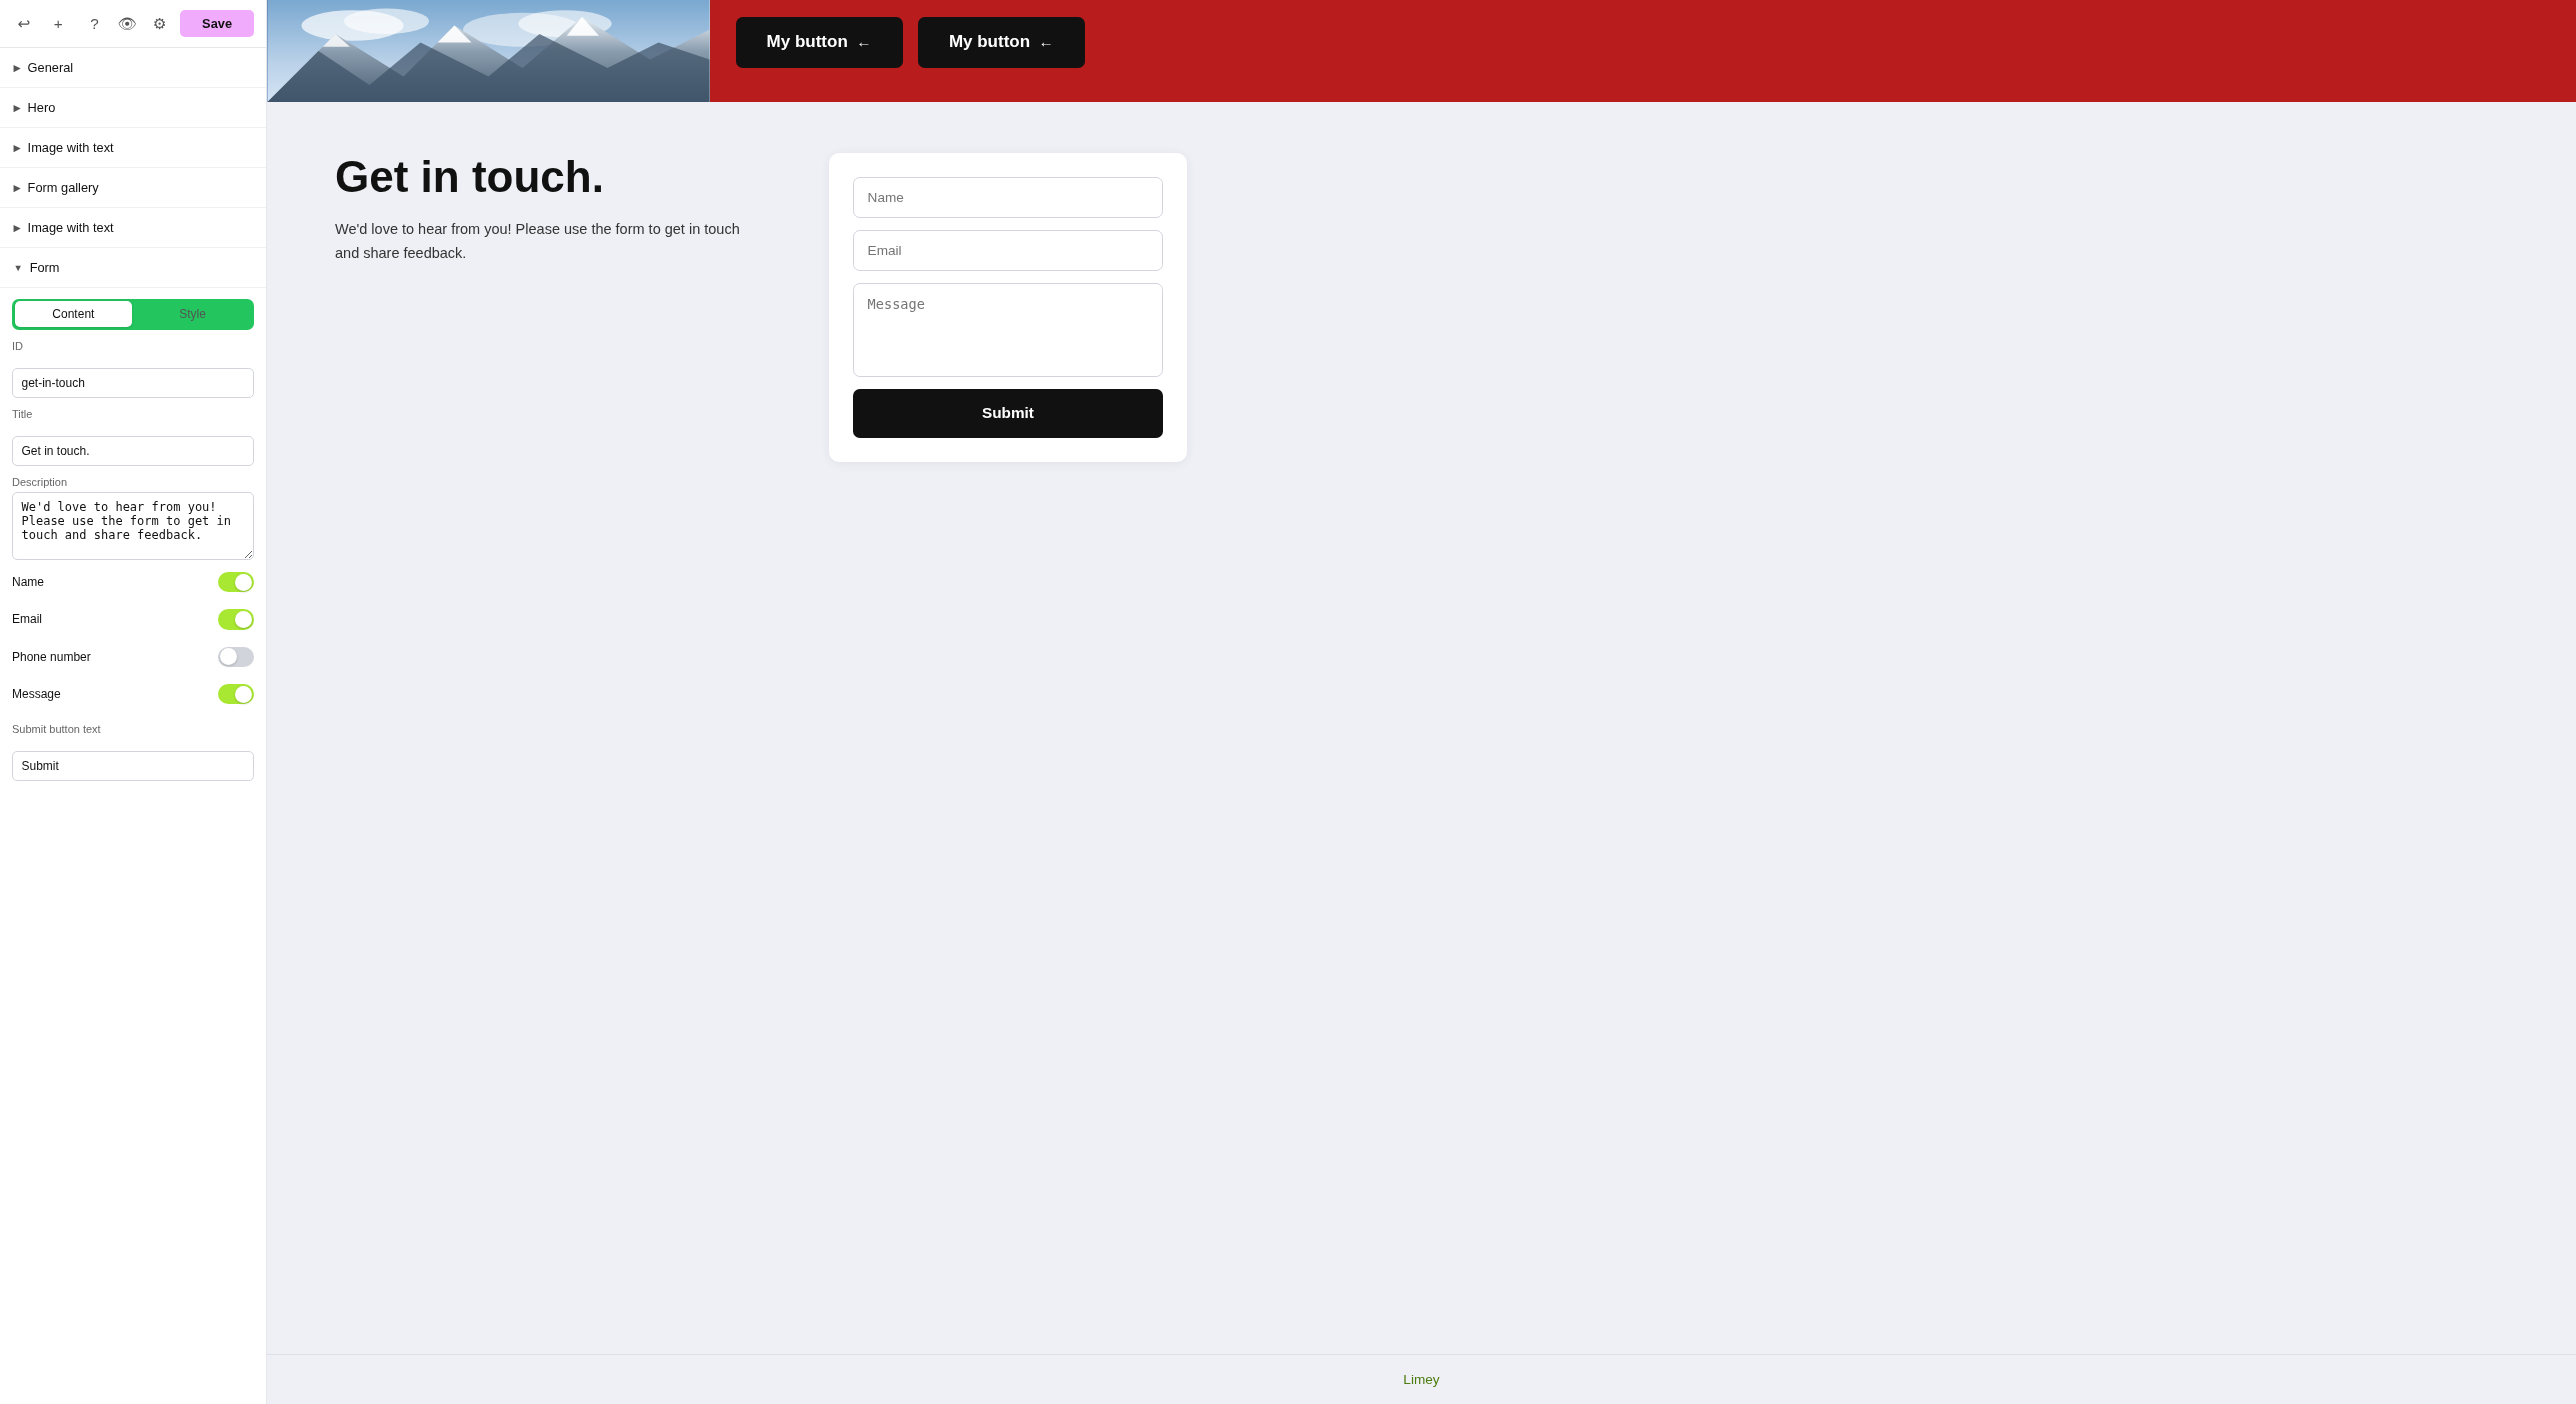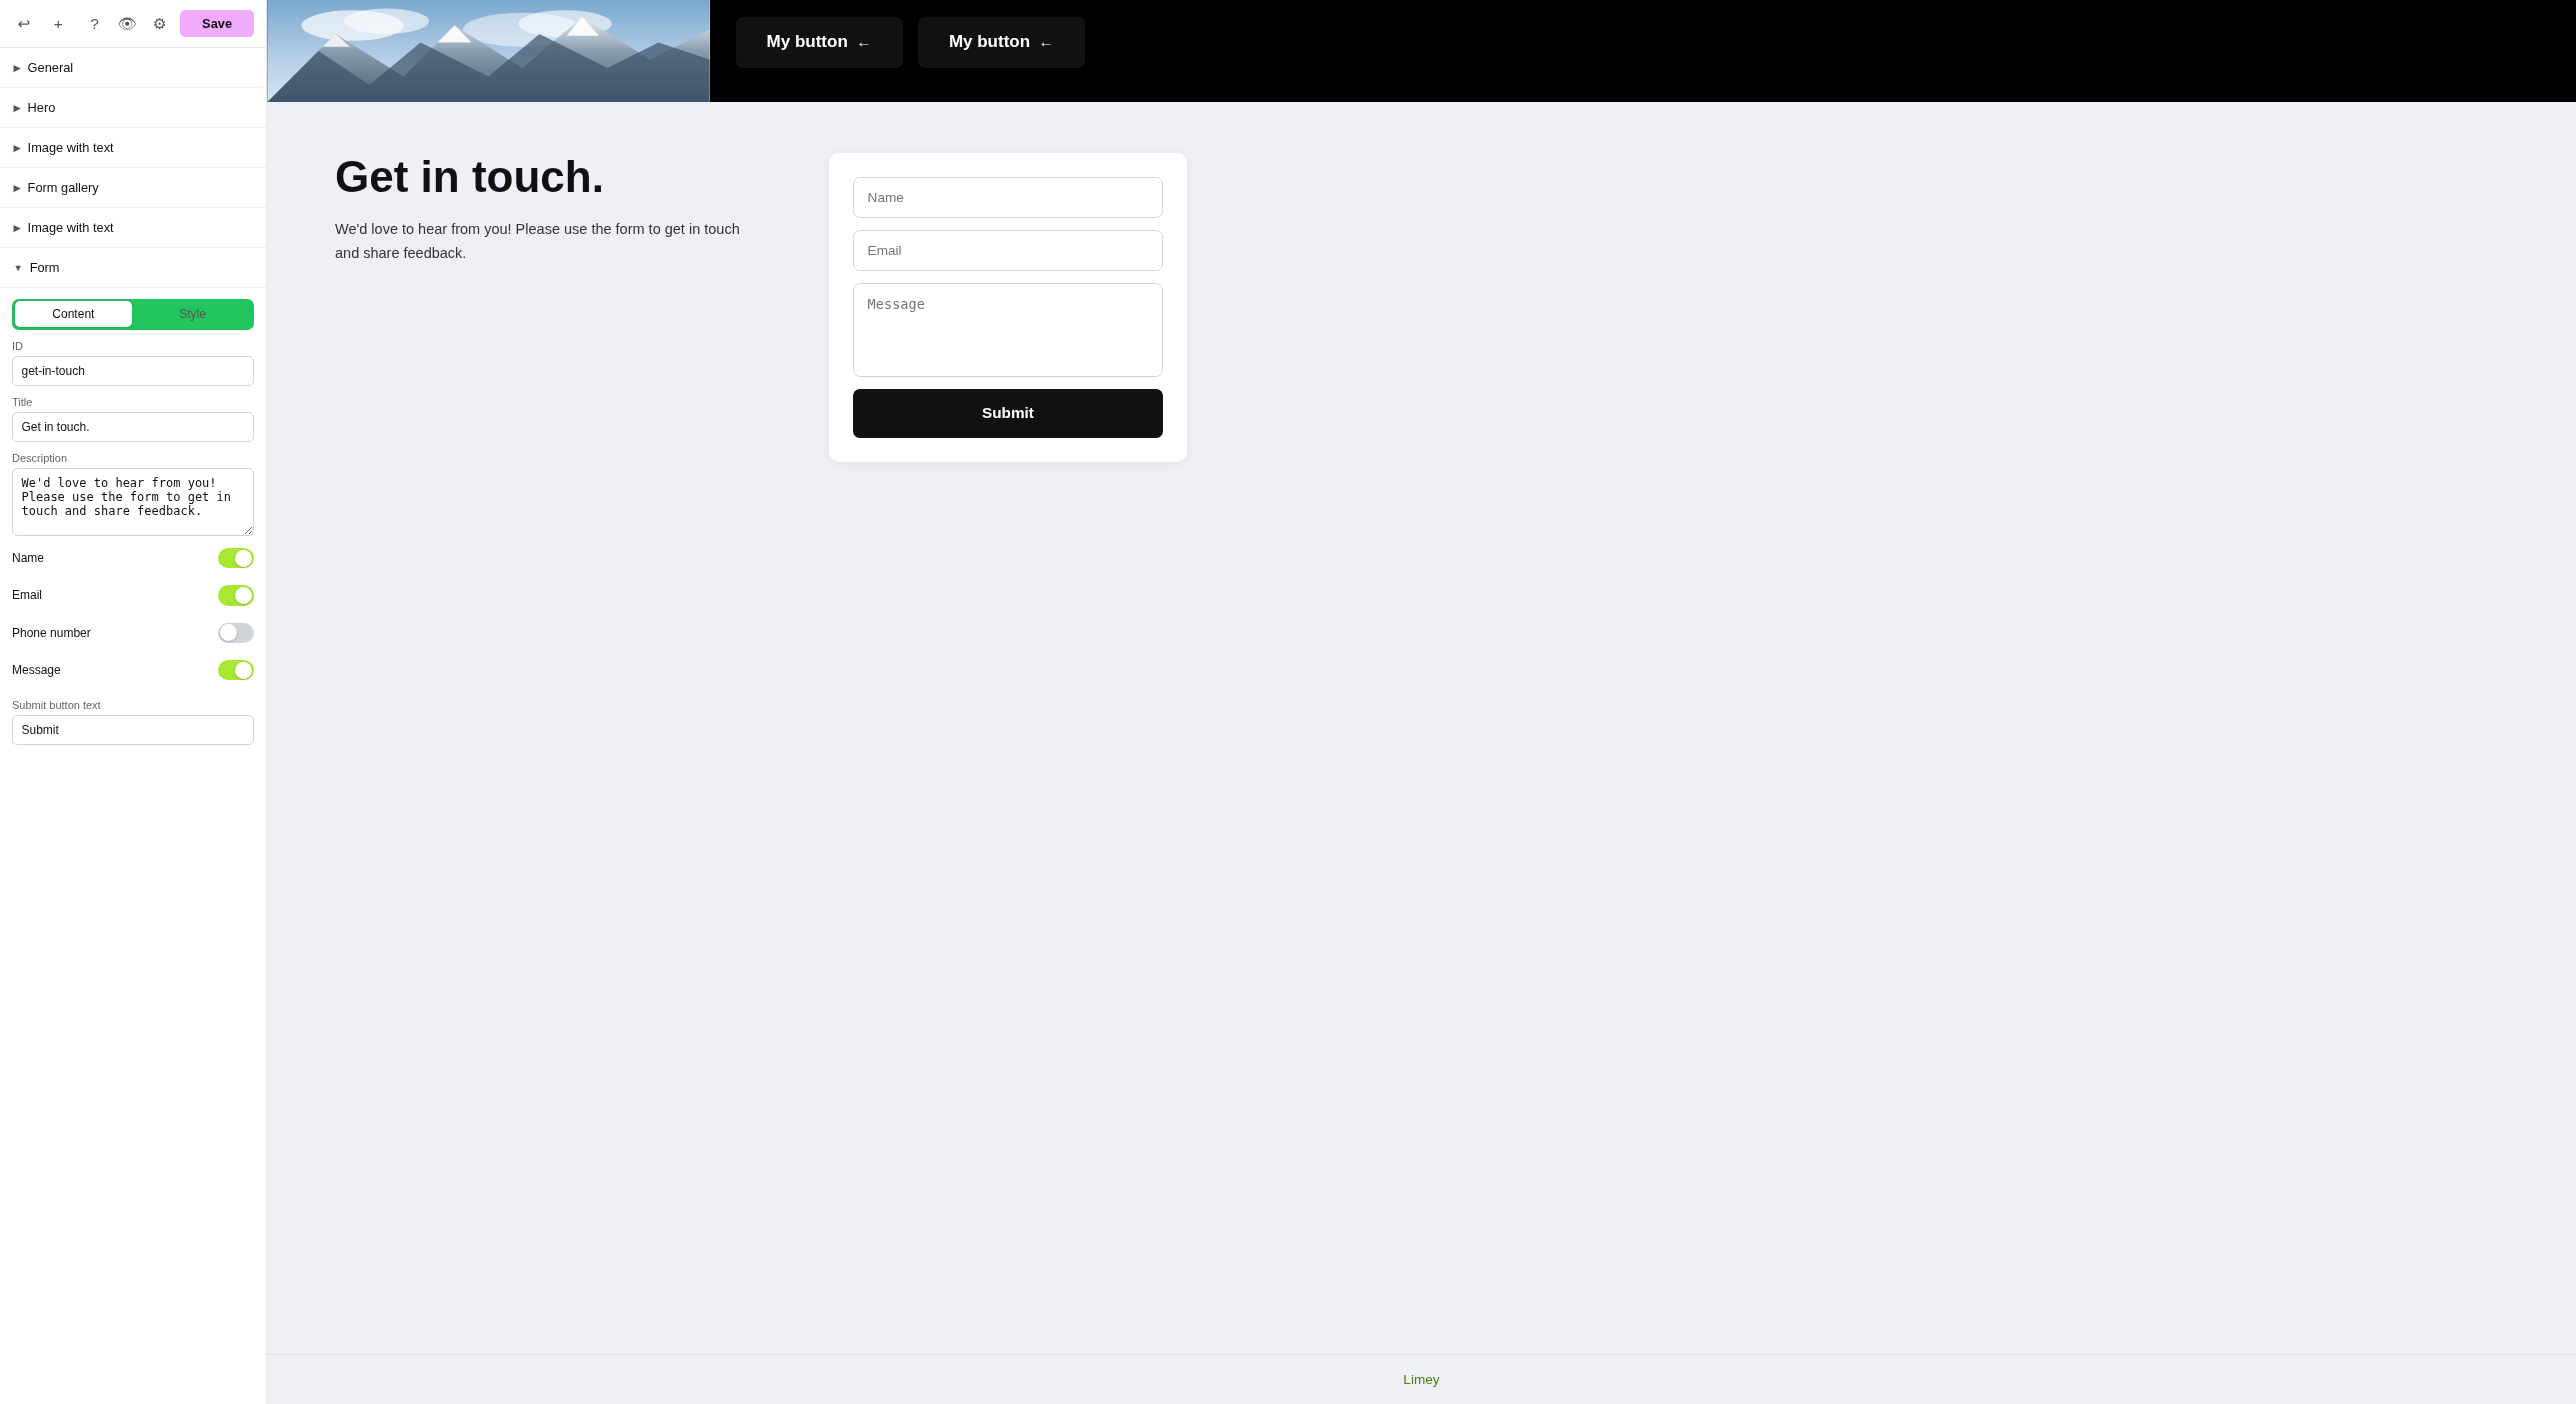--- a/index.html
+++ b/index.html
@@ -112,20 +112,21 @@
       margin-bottom: 4.3px;
     }
     .field-input {
       width: 100%;
       border: 0.9px solid #d1d5db;
       border-radius: 5.1px;
       padding: 6.8px 8.5px;
       font-size: 12px;
       color: #111;
       outline: none;
+      margin-top: 12px;
     }
     .field-textarea {
       width: 100%;
       border: 0.9px solid #d1d5db;
       border-radius: 5.1px;
       padding: 6.8px 8.5px;
       font-size: 12px;
       color: #111;
       outline: none;
       resize: vertical;
@@ -167,21 +168,21 @@
     
     #main {
       flex: 1;
       overflow-y: auto;
       display: flex;
       flex-direction: column;
     }
 
     
     .preview-top {
-      background: #000000;
+      background: #b91c1c;
       display: flex;
       align-items: flex-start;
       padding: 0;
       min-height: 102px;
       position: relative;
     }
     .preview-image-placeholder {
       width: 443px;
       height: 102px;
       background: linear-gradient(135deg, #4a6fa5 0%, #6b8ec9 30%, #a0b8d8 60%, #c8d8e8 80%, #e0e8f0 100%);

